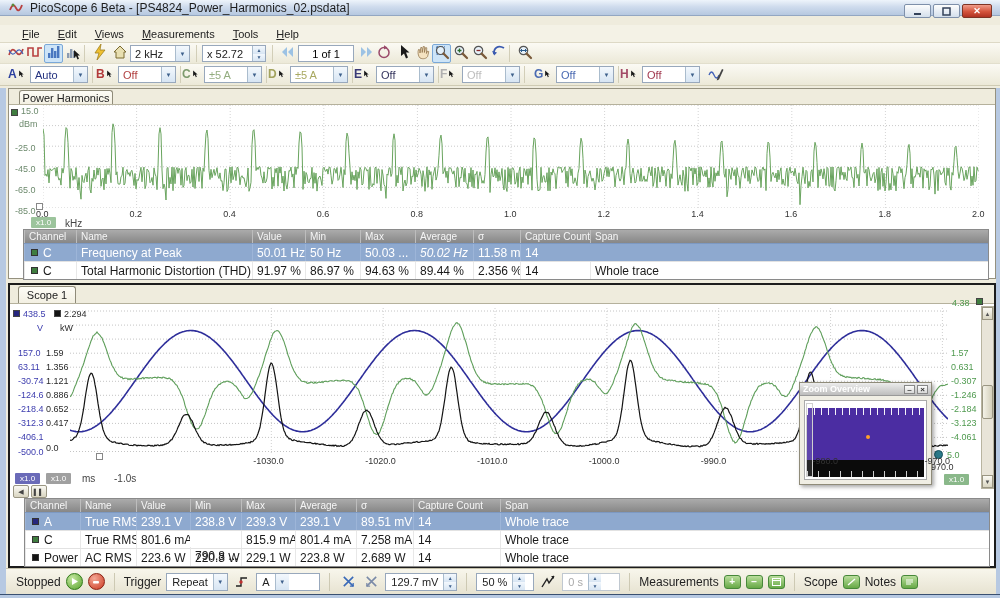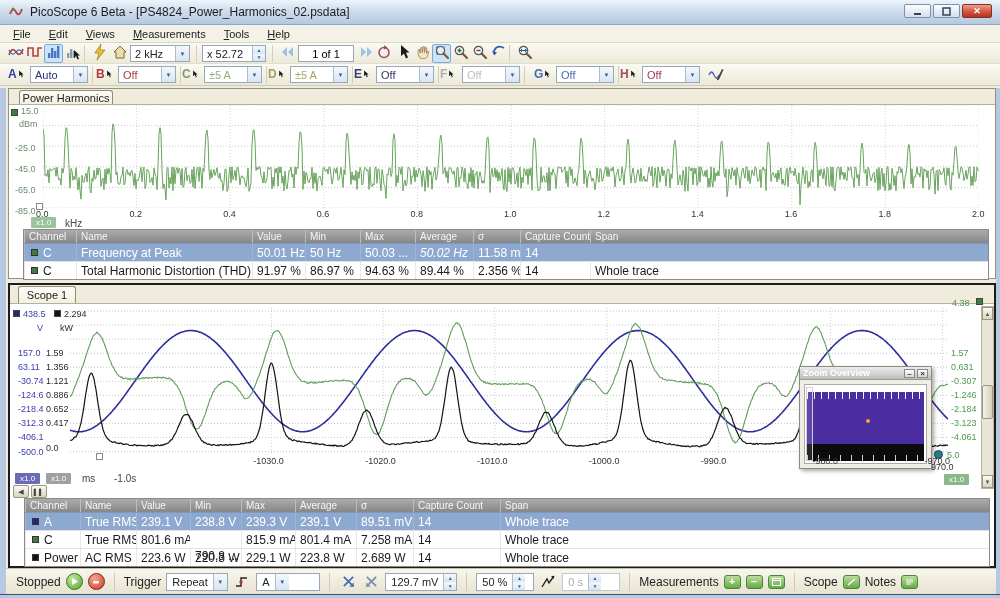--- a/index.html
+++ b/index.html
@@ -1,31 +1,31 @@
 <!DOCTYPE html>
 <html><head>
 <meta charset="utf-8">
 <style>
   html,body{margin:0;padding:0;background:#777;font-family:"Liberation Sans",sans-serif;}
   *{box-sizing:border-box;}
   #win{position:relative;width:1000px;height:598px;background:#efecdd;overflow:hidden;outline:1px solid #51719a;}
   
-  .titlebar{position:absolute;left:0;top:0;width:1000px;height:25px;
+  .titlebar{position:absolute;left:0;top:0;width:1000px;height:16px;
     background:linear-gradient(#eef4fb,#cfdced 45%,#b6c8e0);border-bottom:1px solid #93a7c2;
     display:flex;align-items:center;}
   .appicon{width:16px;height:16px;margin:0 6px 0 8px;}
   .wtitle{font-size:12px;color:#1d1d1d;}
   .winbtns{position:absolute;right:8px;top:4px;display:flex;}
   .wbtn{width:27px;height:14px;margin-left:2px;border:1px solid #7e90aa;border-radius:2px;
     background:linear-gradient(#fdfdfd,#d4dfec);display:flex;align-items:center;justify-content:center;
     font-size:9px;color:#33425a;}
   .wbtn.close{width:30px;background:linear-gradient(#f09c8a,#d4543c 55%,#b03322);color:#fff;font-weight:bold;border-color:#7e3424;}
   
   .menubar{position:absolute;left:0;top:25px;width:1000px;height:18px;background:#f4f2e6;
-    border-bottom:1px solid #ddd9c6;display:flex;align-items:center;font-size:11px;color:#222;padding-left:4px;}
+    border-bottom:1px solid #ddd9c6;display:flex;align-items:center;font-size:11px;color:#222;padding-left:13px;}
   .mitem{padding:1px 9px;}
   .mitem u{text-decoration:underline;}
   .toolbar{position:absolute;left:0;width:1000px;background:linear-gradient(#fbfaf4,#ece9d8);}
   #toolbar1{top:43px;height:21px;border-bottom:1px solid #e2dfcd;}
   #toolbar2{top:64px;height:22px;border-bottom:1px solid #cfcbb4;}
   .tbtn{position:absolute;top:1px;width:19px;height:19px;display:flex;align-items:center;justify-content:center;
     border:1px solid transparent;border-radius:2px;}
   .tbtn.active{background:#cde4f7;border-color:#7aa8d8;}
   .vsep{position:absolute;top:2px;width:1px;height:17px;background:#d2ceb8;}
   .select,.spin{position:absolute;top:2px;height:17px;background:#fff;border:1px solid #98a8bc;
@@ -65,21 +65,21 @@
   .mrow.sel{background:#8ea9cf;color:#fff;border-top-color:#7d99c2;}
   .mrow .c{padding-left:4px;height:100%;display:flex;align-items:center;white-space:nowrap;overflow:hidden;border-left:1px solid #e8e8e8;}
   .mrow.sel .c{border-left-color:#9db5d8;}
   .sw{display:inline-block;width:7px;height:7px;border:1px solid #333;margin:0 5px 0 2px;flex:none;}
   
   .sbar{position:absolute;width:13px;background:#e8e4d8;border:1px solid #b8b4a0;}
   .sbtn{position:absolute;left:0;width:11px;height:13px;background:linear-gradient(#fbfaf4,#d9d5c1);
     border:1px solid #9a9683;font-size:6px;color:#555;display:flex;align-items:center;justify-content:center;}
   .sthumb{position:absolute;left:0;width:11px;background:linear-gradient(90deg,#f4f2e8,#d4d0bc);border:1px solid #9a9683;border-radius:2px;}
   
-  #zoverview{position:absolute;left:789px;top:81px;width:133px;height:103px;background:#f0eee4;
+  #zoverview{position:absolute;left:789px;top:97px;width:133px;height:103px;background:#f0eee4;
     border:1px solid #8f8b79;box-shadow:2px 2px 4px rgba(0,0,0,.35);}
   #zoverview .zt{height:13px;background:linear-gradient(#ececec,#bdbdbd);display:flex;align-items:center;
     font-size:9px;font-weight:bold;color:#fff;padding:0 3px;border-bottom:1px solid #999;}
   #zoverview .zt .sp{flex:1;}
   .zb{width:11px;height:9px;background:linear-gradient(#fdfdfd,#d8d8d8);border:1px solid #888;font-size:8px;line-height:7px;
     color:#333;text-align:center;margin-left:2px;}
   .zplot{position:absolute;left:4px;top:17px;right:4px;bottom:4px;background:#fff;border:1px solid #aaa;}
   .zpurple{position:absolute;left:2px;right:2px;top:7px;height:52px;background:#4b2da2;}
   .zticks{position:absolute;left:0;right:0;top:0;height:7px;
     background:repeating-linear-gradient(90deg,rgba(255,255,255,.95) 0 1px,transparent 1px 7px);}

